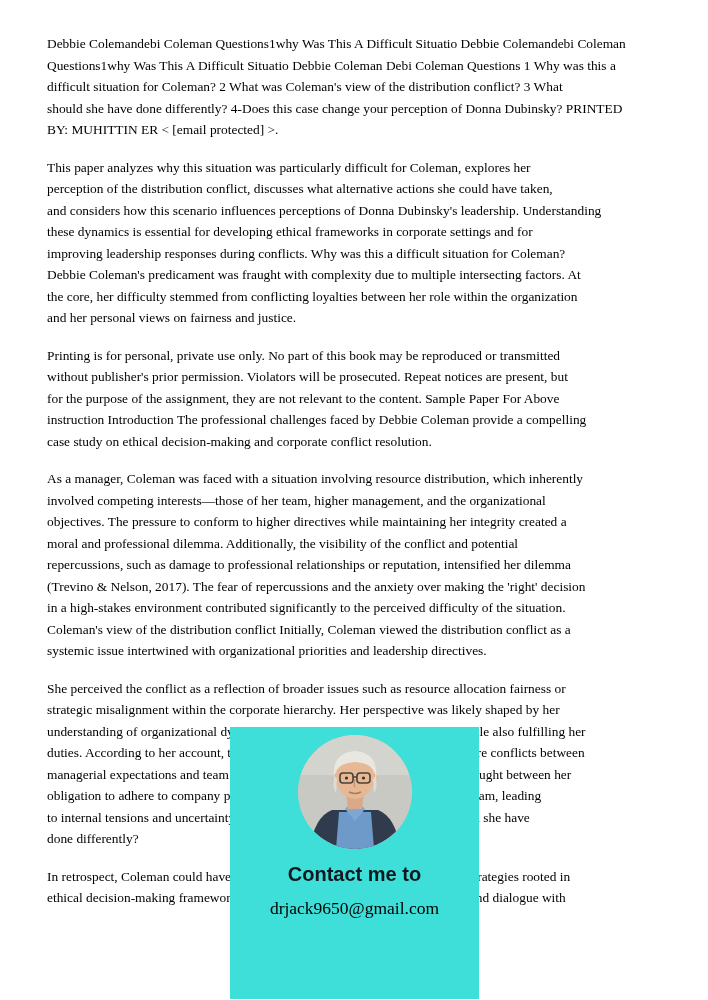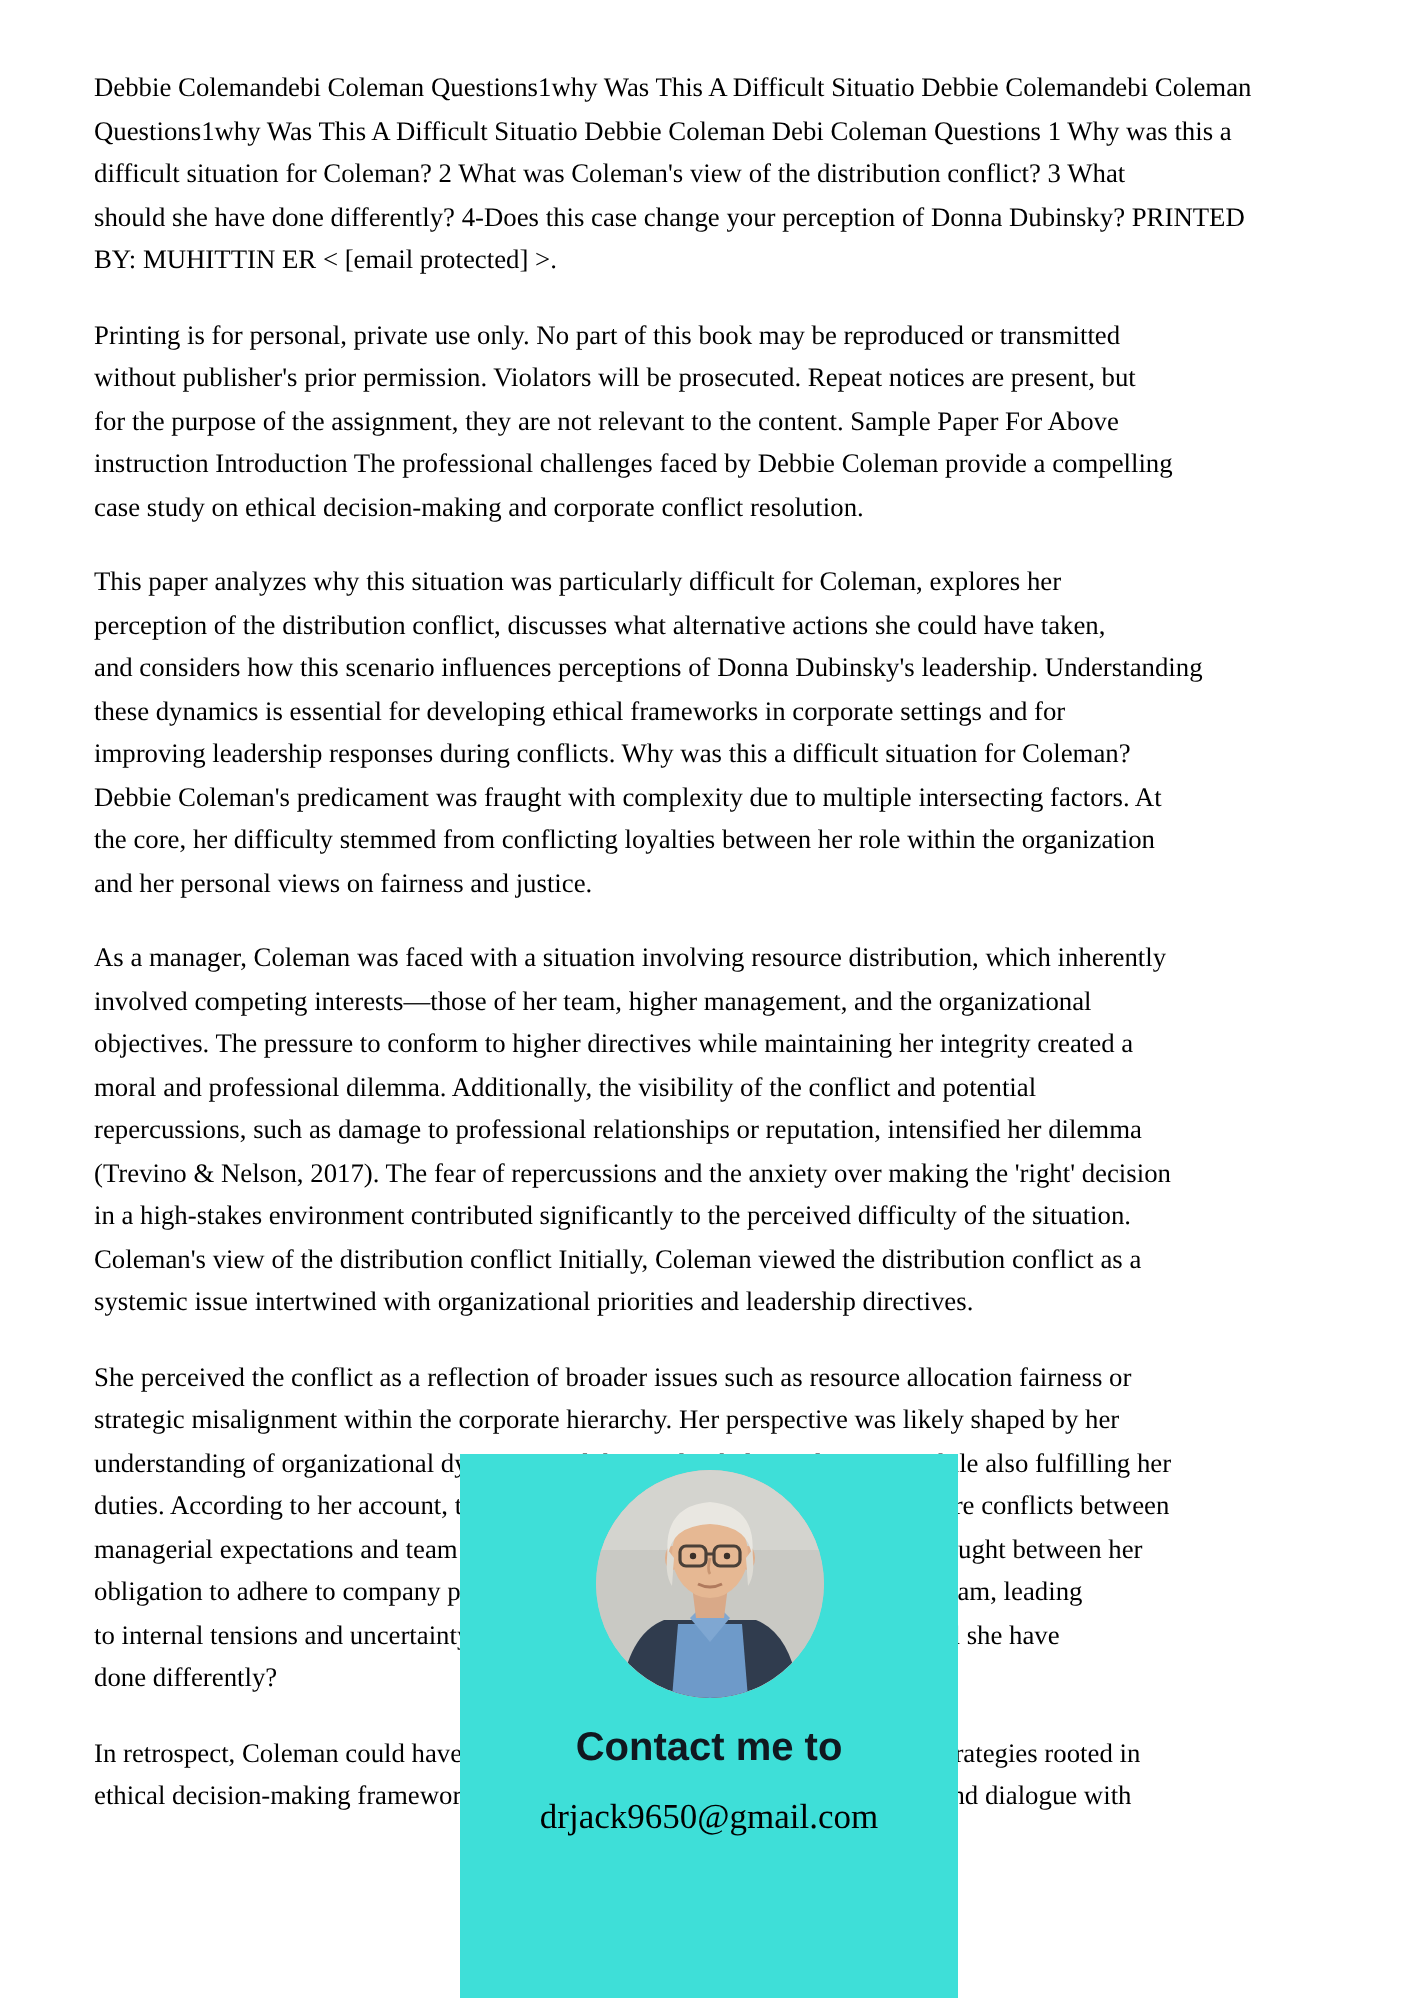--- a/index.html
+++ b/index.html
@@ -61,33 +61,33 @@
 </head>
 <body style="background: rgb(255, 255, 255);">
 
 <div class="page">
 
   <div class="para">Debbie Colemandebi Coleman Questions1why Was This A Difficult Situatio Debbie Colemandebi Coleman
 Questions1why Was This A Difficult Situatio Debbie Coleman Debi Coleman Questions 1 Why was this a
 difficult situation for Coleman? 2 What was Coleman's view of the distribution conflict? 3 What
 should she have done differently? 4-Does this case change your perception of Donna Dubinsky? PRINTED
 BY: MUHITTIN ER &lt; [email protected] &gt;.</div>
-  <div class="para">Printing is for personal, private use only. No part of this book may be reproduced or transmitted
-without publisher's prior permission. Violators will be prosecuted. Repeat notices are present, but
-for the purpose of the assignment, they are not relevant to the content. Sample Paper For Above
-instruction Introduction The professional challenges faced by Debbie Coleman provide a compelling
-case study on ethical decision-making and corporate conflict resolution.</div>
   <div class="para">This paper analyzes why this situation was particularly difficult for Coleman, explores her
 perception of the distribution conflict, discusses what alternative actions she could have taken,
 and considers how this scenario influences perceptions of Donna Dubinsky's leadership. Understanding
 these dynamics is essential for developing ethical frameworks in corporate settings and for
 improving leadership responses during conflicts. Why was this a difficult situation for Coleman?
 Debbie Coleman's predicament was fraught with complexity due to multiple intersecting factors. At
 the core, her difficulty stemmed from conflicting loyalties between her role within the organization
 and her personal views on fairness and justice.</div>
+  <div class="para">Printing is for personal, private use only. No part of this book may be reproduced or transmitted
+without publisher's prior permission. Violators will be prosecuted. Repeat notices are present, but
+for the purpose of the assignment, they are not relevant to the content. Sample Paper For Above
+instruction Introduction The professional challenges faced by Debbie Coleman provide a compelling
+case study on ethical decision-making and corporate conflict resolution.</div>
   <div class="para">As a manager, Coleman was faced with a situation involving resource distribution, which inherently
 involved competing interests—those of her team, higher management, and the organizational
 objectives. The pressure to conform to higher directives while maintaining her integrity created a
 moral and professional dilemma. Additionally, the visibility of the conflict and potential
 repercussions, such as damage to professional relationships or reputation, intensified her dilemma
 (Trevino &amp; Nelson, 2017). The fear of repercussions and the anxiety over making the 'right' decision
 in a high-stakes environment contributed significantly to the perceived difficulty of the situation.
 Coleman's view of the distribution conflict Initially, Coleman viewed the distribution conflict as a
 systemic issue intertwined with organizational priorities and leadership directives.</div>
   <div class="para">She perceived the conflict as a reflection of broader issues such as resource allocation fairness or

